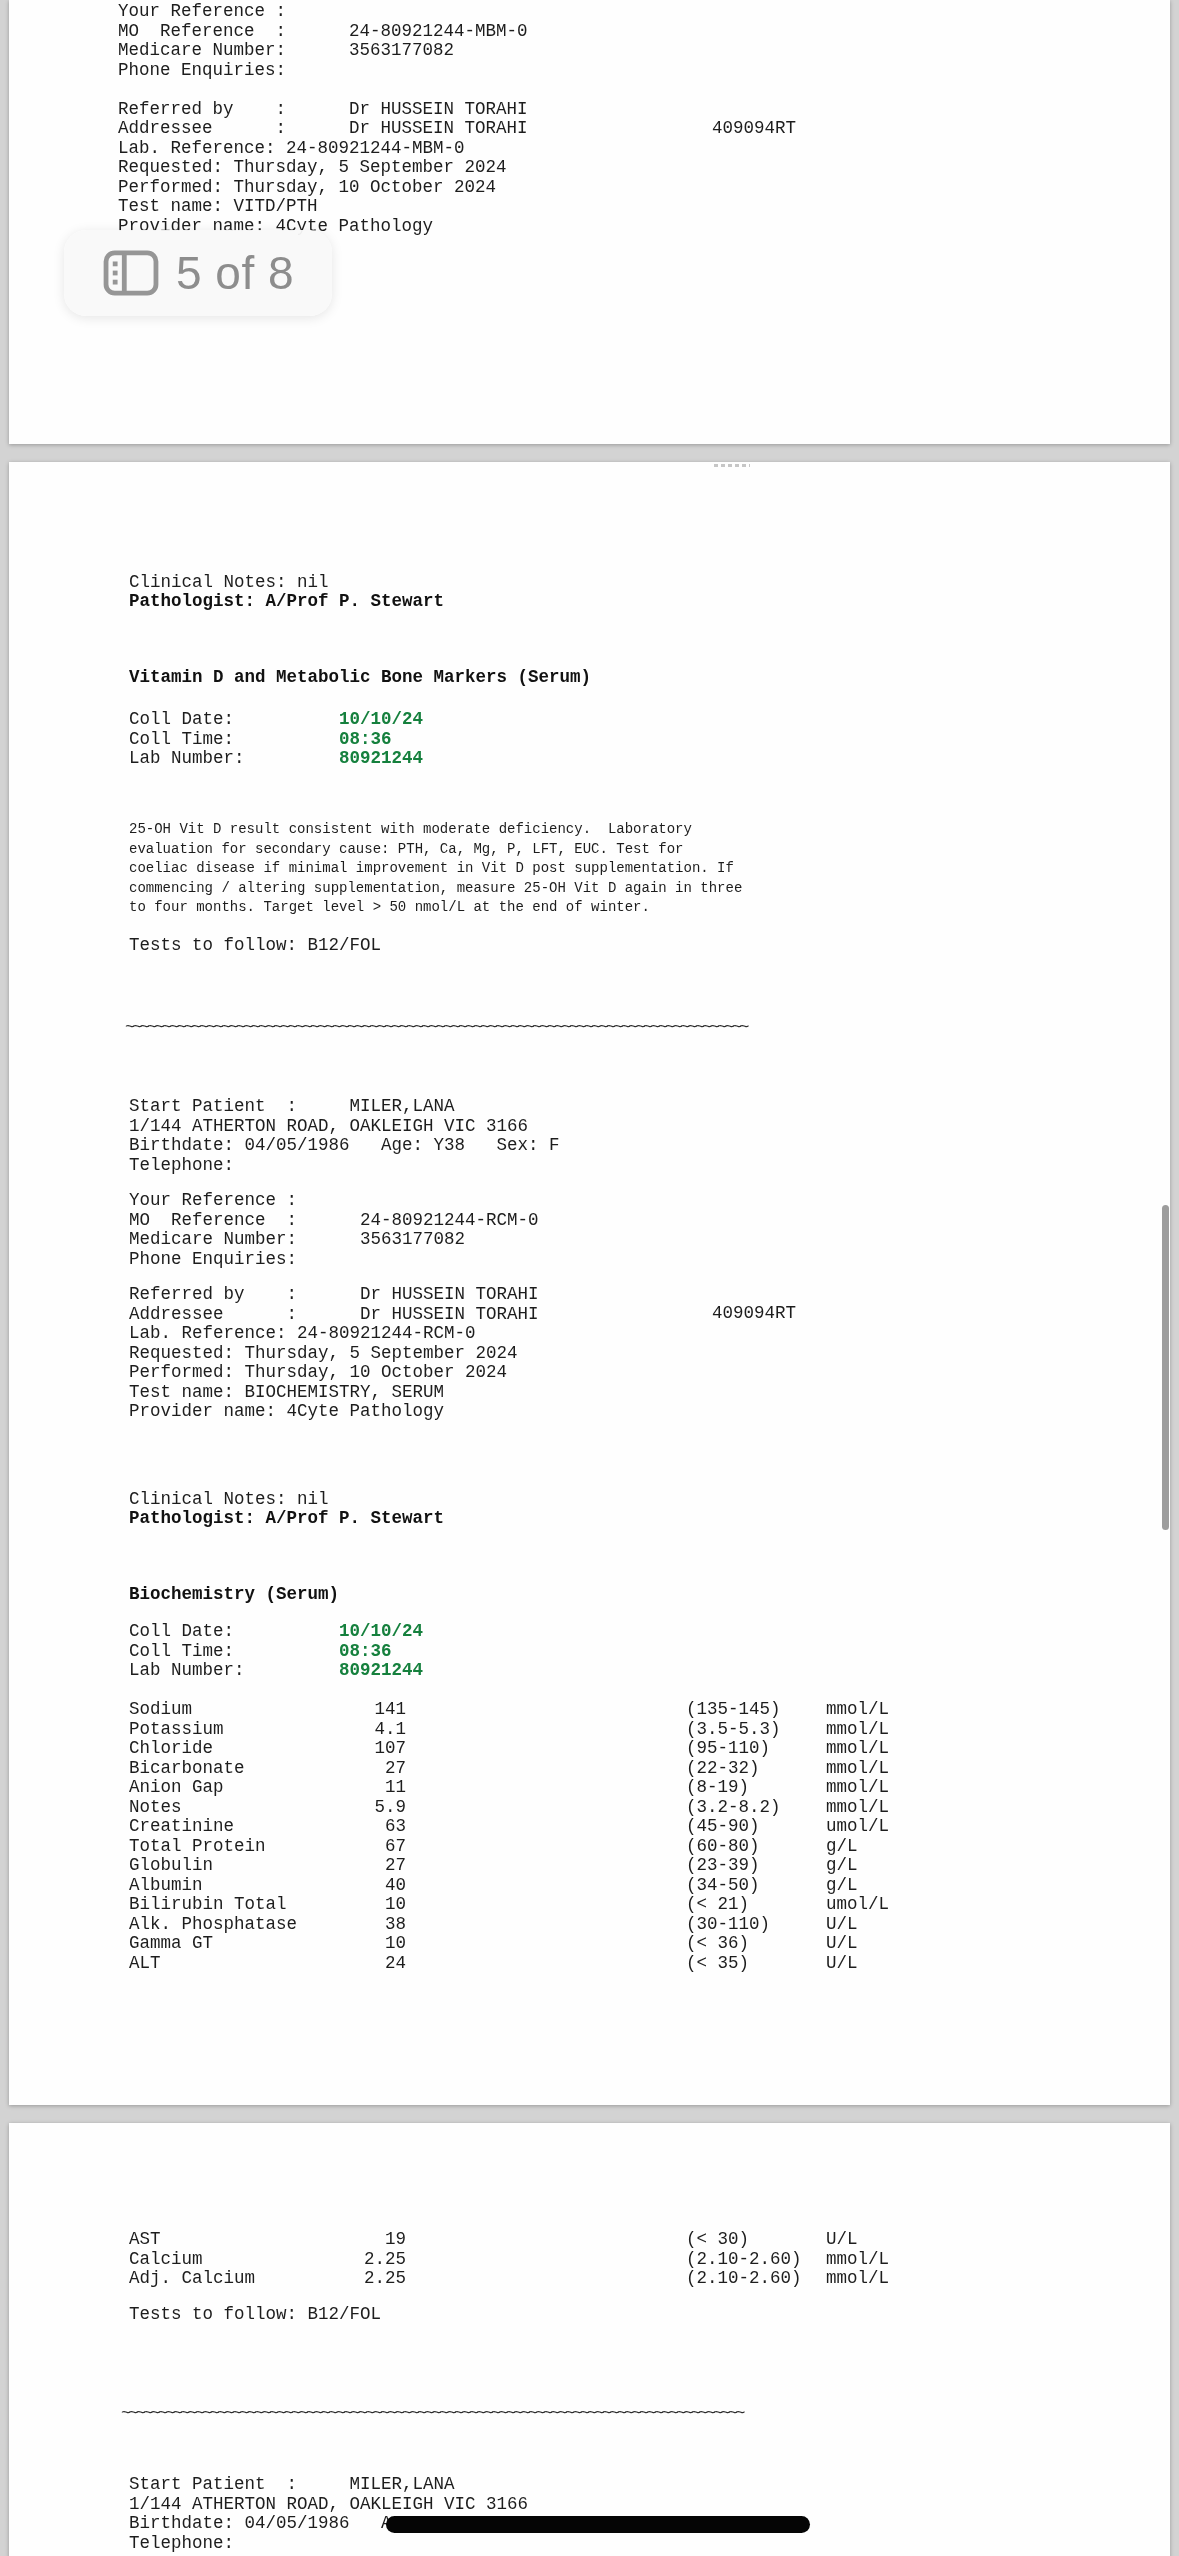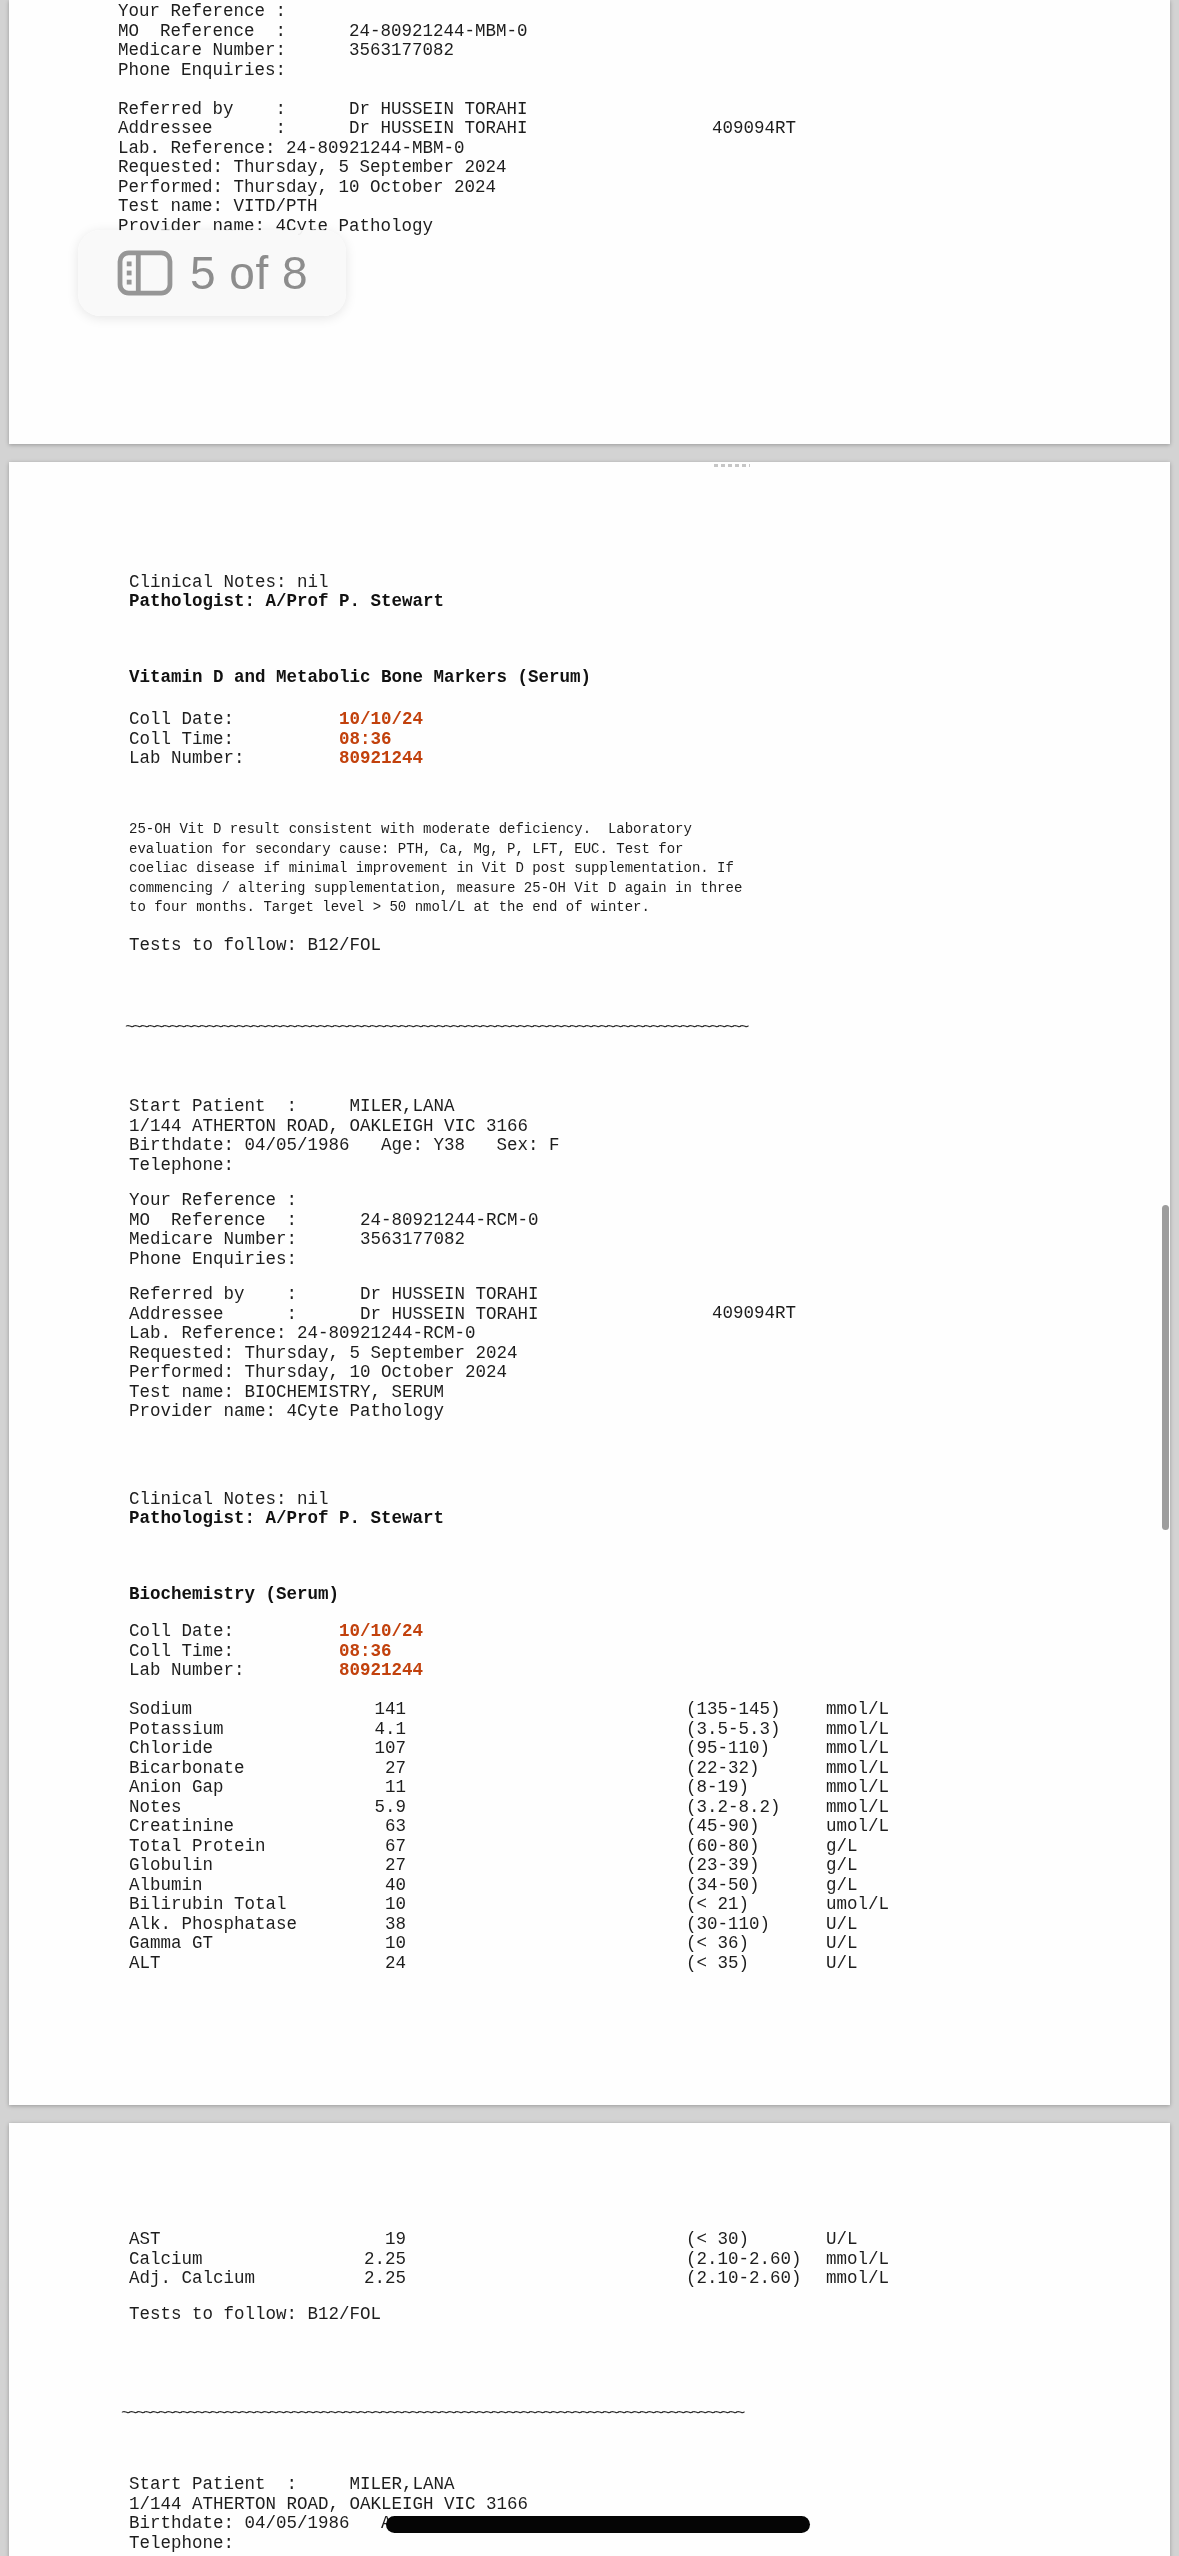--- a/index.html
+++ b/index.html
@@ -20,34 +20,34 @@
   #page2 { top:462px; height:1643px; }
   #page3 { top:2123px; height:451px; }
 
   .abs { position:absolute; }
   .lines .line { height:19.5px; line-height:19.5px; font-size:17.5px; white-space:pre; }
   .mono-line { height:19.5px; line-height:19.5px; font-size:17.5px; white-space:pre; }
   .bold { font-weight:700; color:#111; }
   .stamp { font-size:17.5px; line-height:19.5px; white-space:pre; }
 
   .pairs .prow { display:grid; grid-template-columns:210px auto; height:19.5px; line-height:19.5px; font-size:17.5px; white-space:pre; }
-  .pairs .pval { font-weight:700; color:#c2410c; }
+  .pairs .pval { font-weight:700; color:#15803d; }
 
   .rtable .trow { display:grid; grid-template-columns:225px 52px 280px 140px auto; height:19.5px; line-height:19.5px; font-size:17.5px; white-space:pre; }
   .rtable .c-val { text-align:right; }
   .rtable .c-flag { padding-left:14px; }
 
   .comment { font-size:14px; line-height:19.5px; white-space:pre;font-family:Liberation Mono, monospace; }
 
   .wave { font-size:17px; line-height:20px; letter-spacing:-2.8px; color:#2b2b2b; white-space:pre; overflow:hidden; height:20px; }
 
   .artifact { height:3px; background:repeating-linear-gradient(90deg,#c6c6c6 0 4px,transparent 4px 7px); }
 
   #page-badge {
-    position:absolute; left:78px; top:230px; width:268px; height:86px;
+    position:absolute; left:64px; top:230px; width:268px; height:86px;
     background:rgba(249,249,249,0.95);
     border-radius:22px;
     display:flex; align-items:center; justify-content:center; gap:16px;
     box-shadow:0 2px 12px rgba(0,0,0,0.10);
     font-family:"Liberation Sans","DejaVu Sans",sans-serif;
     color:#8d8d8d;
   }
   #page-badge .label { font-size:46px; font-weight:500; letter-spacing:0.5px; }
 
   #scrollbar-thumb {

